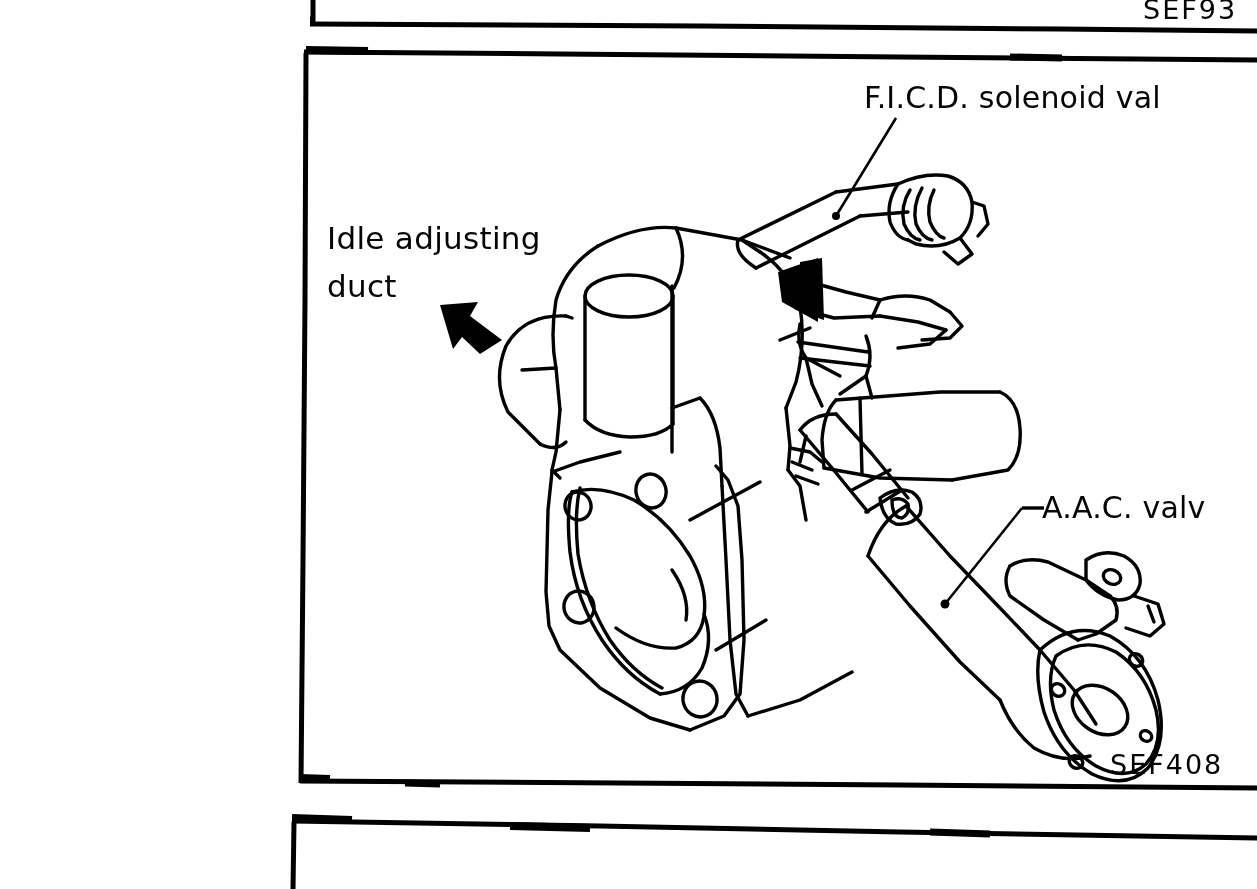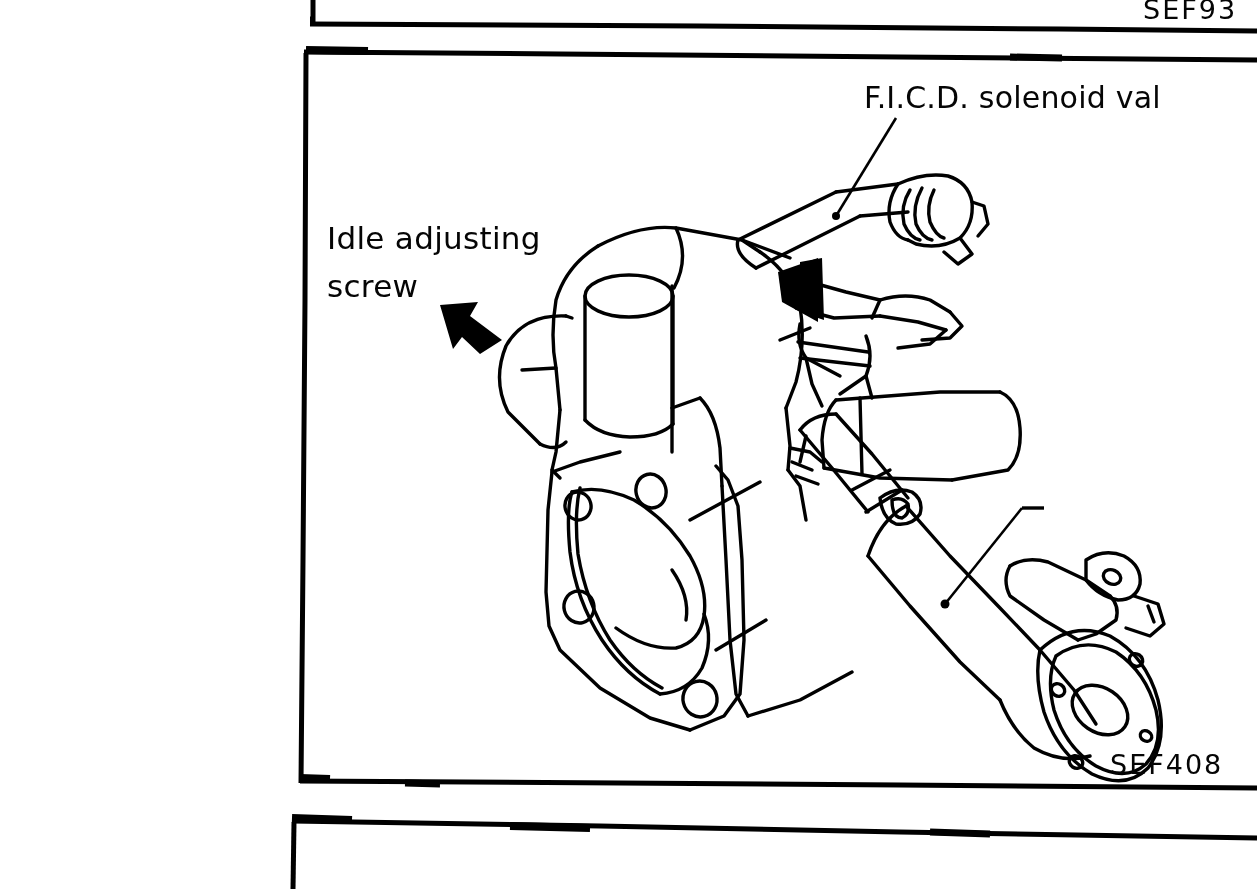--- a/index.html
+++ b/index.html
@@ -328,19 +328,20 @@
       <circle cx="945" cy="604" r="4.5"></circle>
     </g>
   </svg>
 
   <div class="label lbl-fig-code" id="label-fig-code-top">SEF93</div>
 
   <div class="label lbl-callout" id="label-ficd">F.I.C.D. solenoid val</div>
 
   <div class="label lbl-callout-left" id="label-idle-line1">Idle adjusting</div>
 
-  <div class="label lbl-callout-left" id="label-idle-line2">screw</div>
-
-
+  <div class="label lbl-callout-left" id="label-idle-line2">duct</div>
+
+
+  <div class="label lbl-callout" id="label-aac">A.A.C. valv</div>
 
   <div class="label lbl-fig-code" id="label-fig-code-bottom">SEF408</div>
 
 </div>
 
 </body></html>

